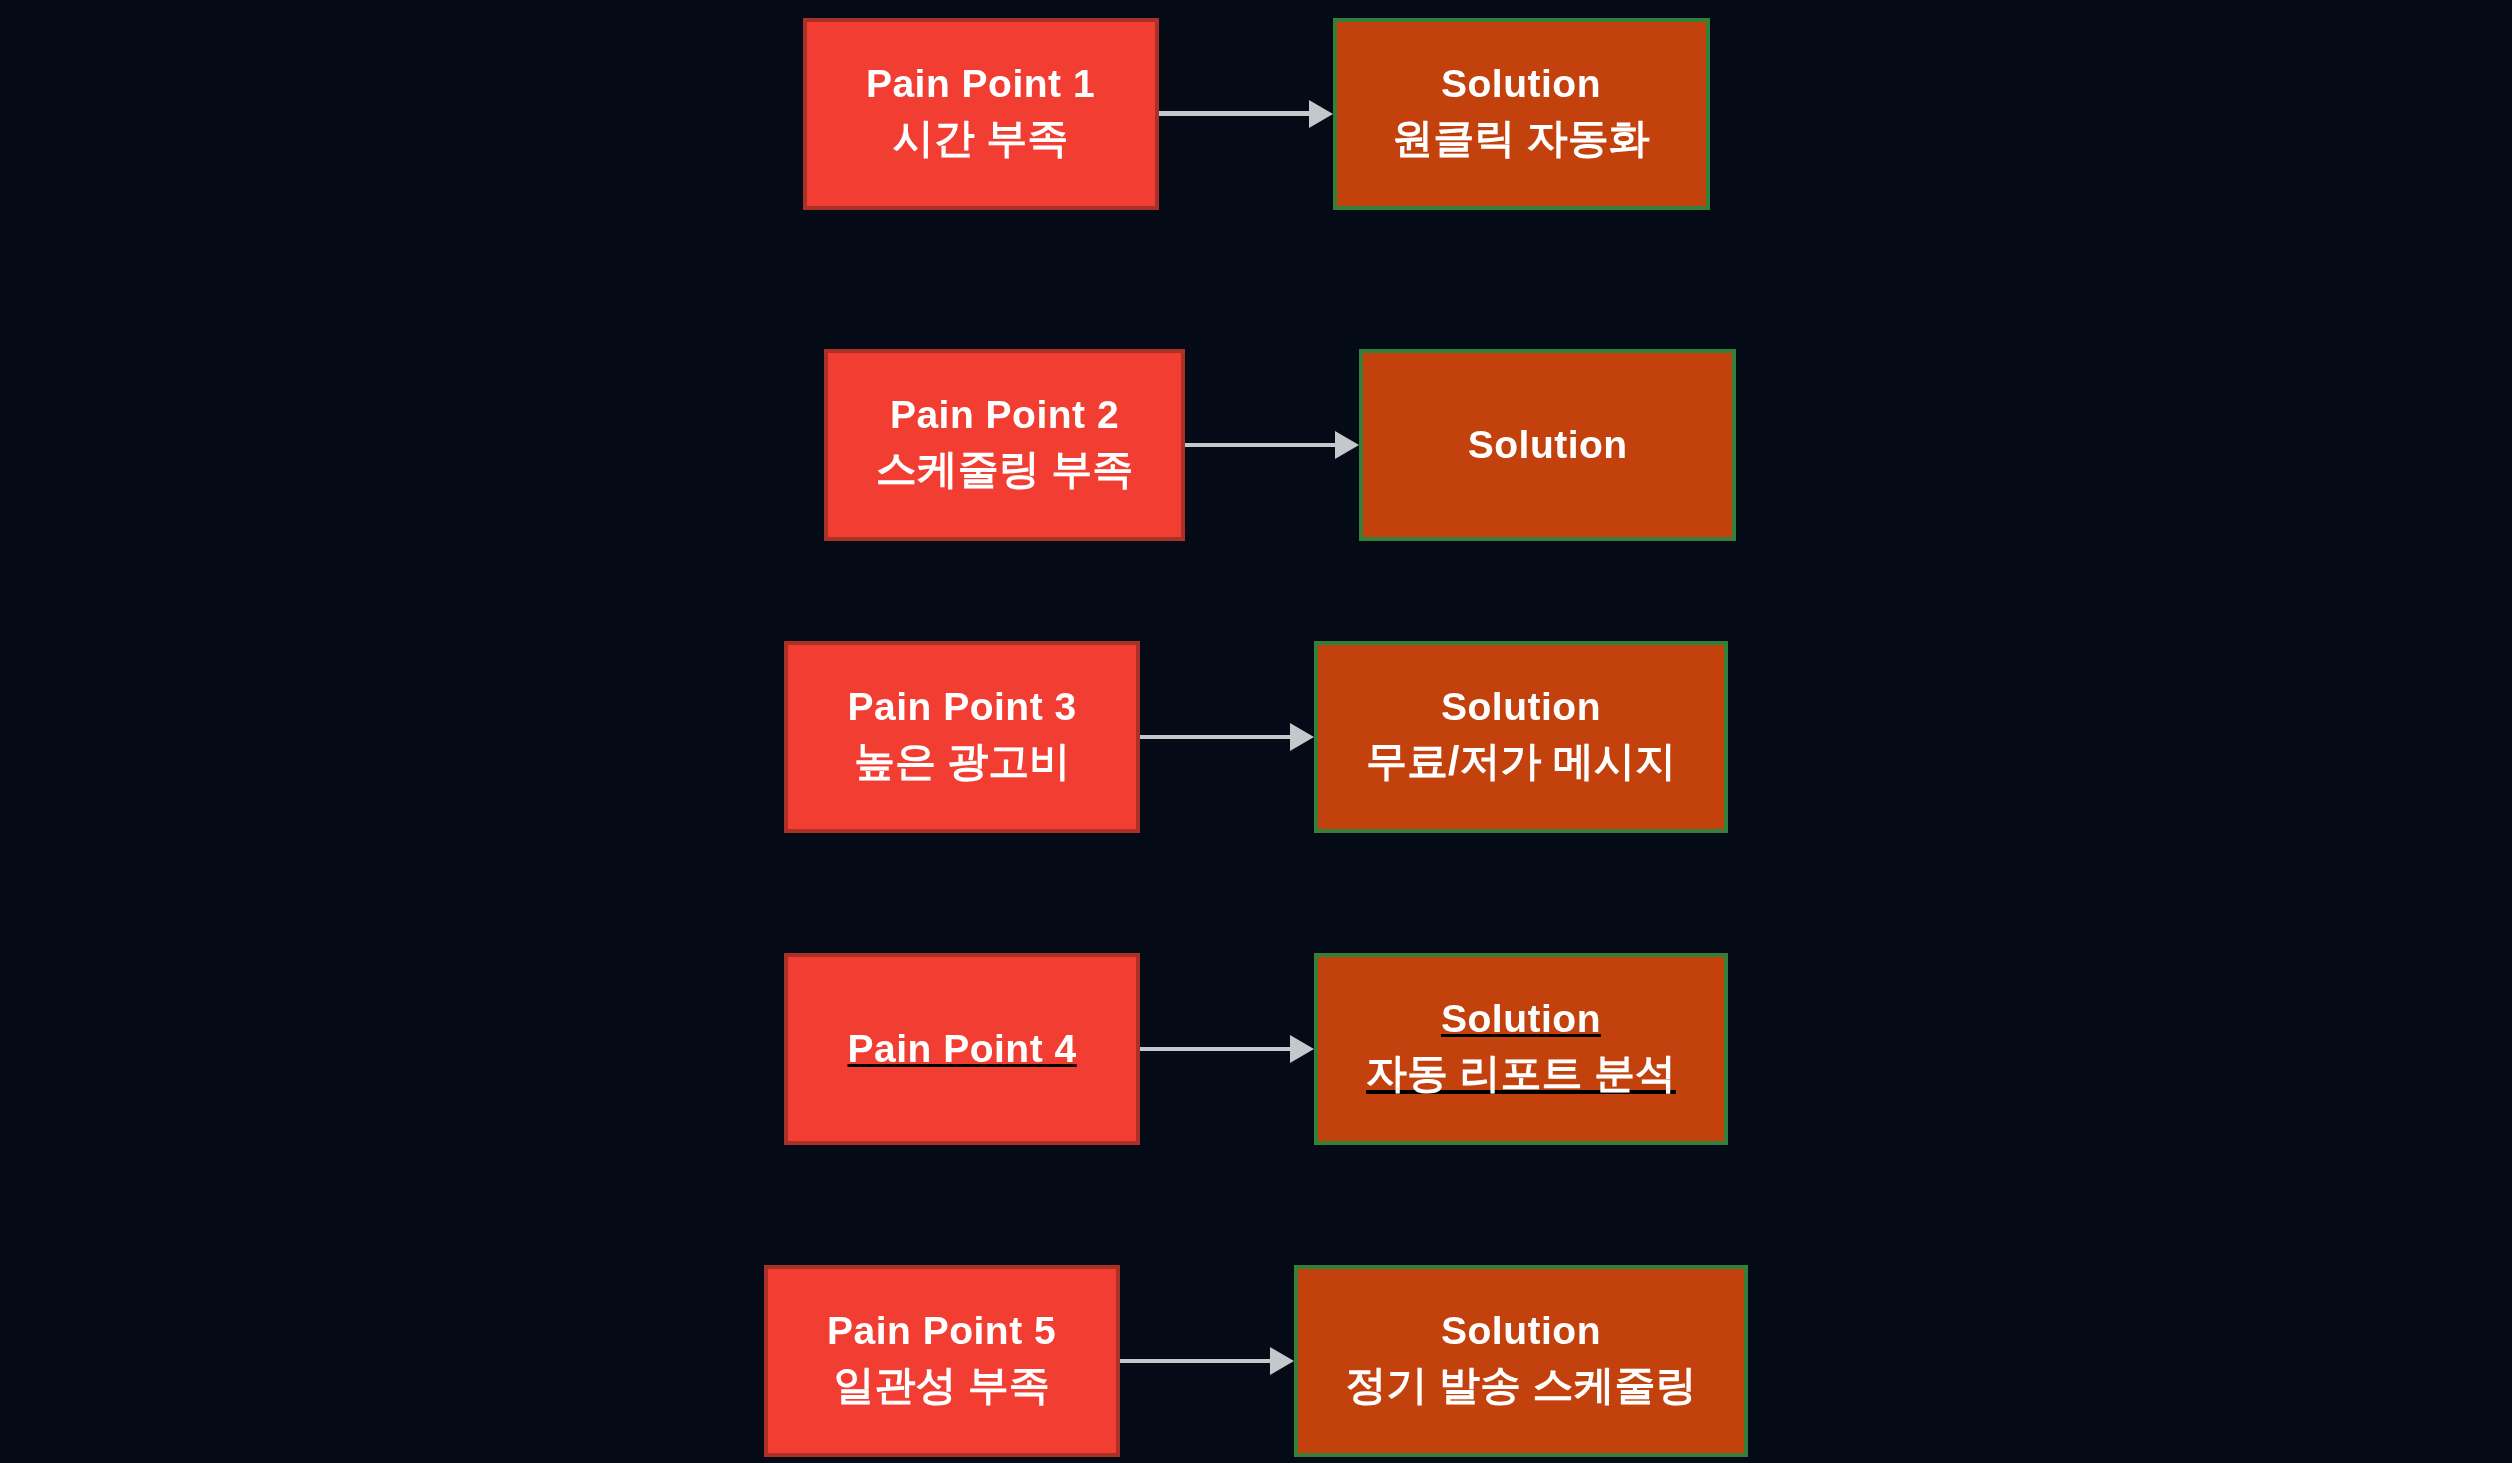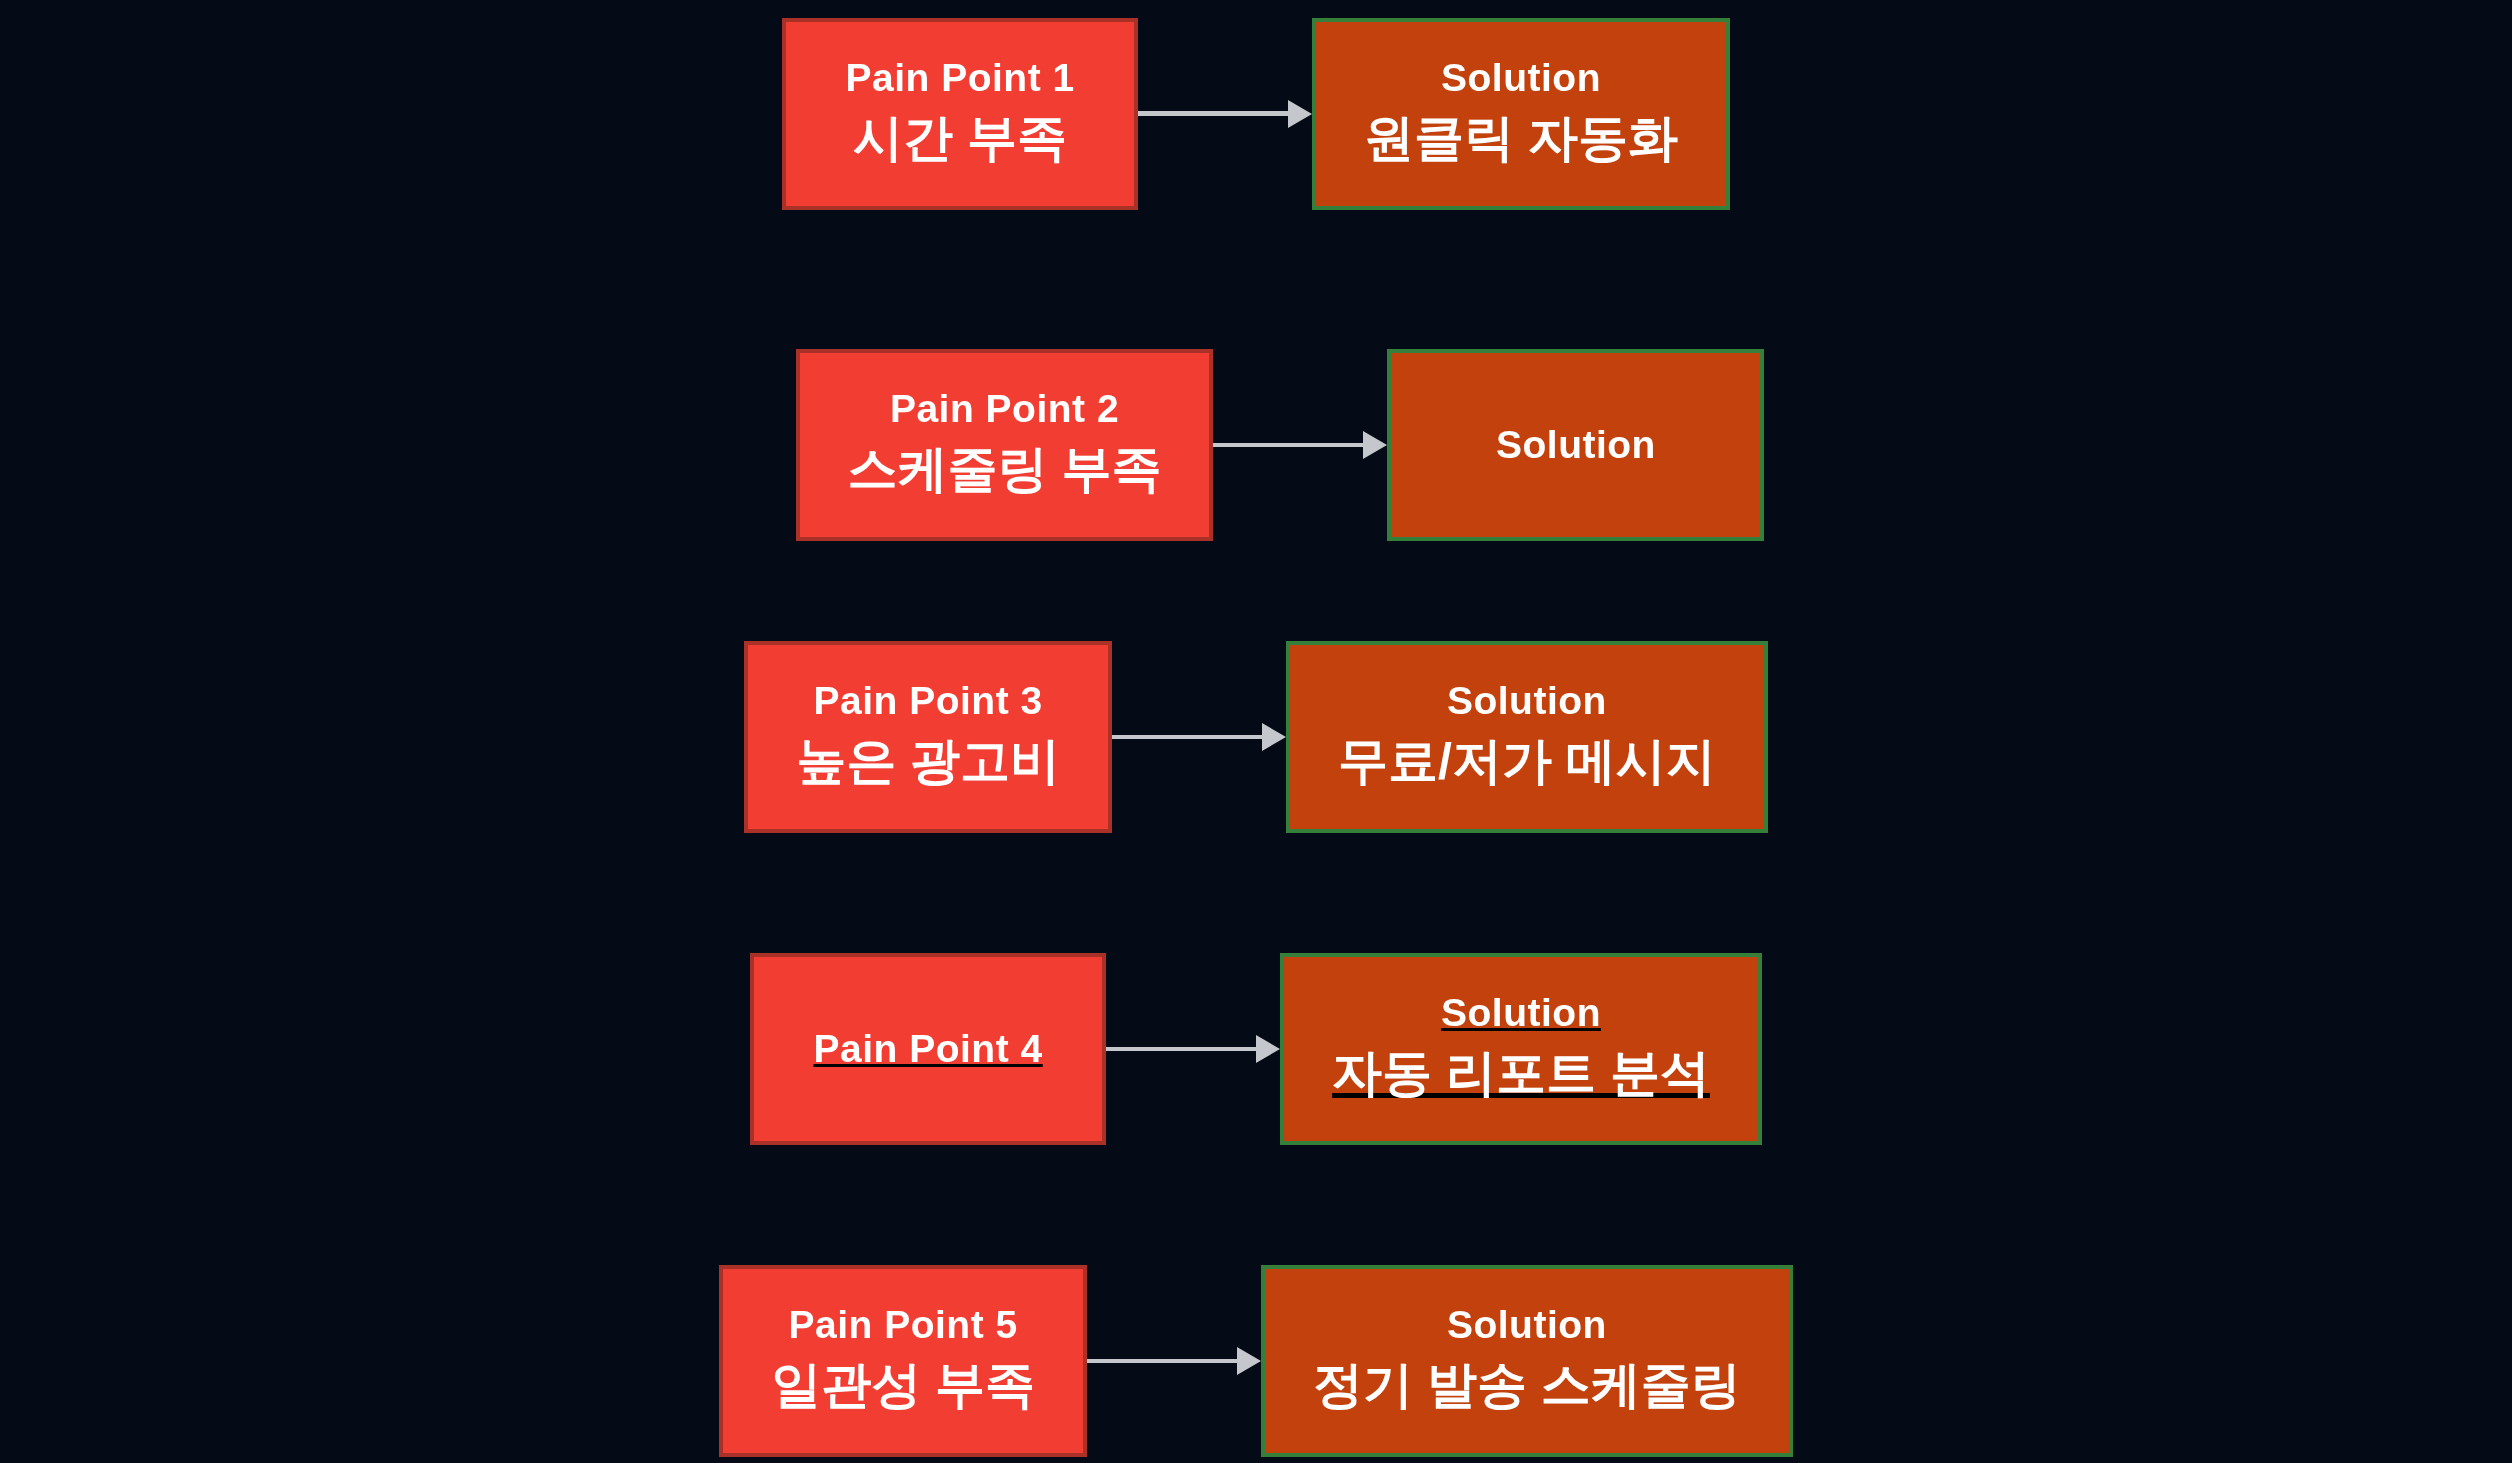--- a/index.html
+++ b/index.html
@@ -48,21 +48,21 @@
     background: #c2410c;
     border: 4.6px solid #34803a;
     min-width: 377px;
   }
   .box-title {
     font-size: 39px;
     font-weight: bold;
     letter-spacing: 0.5px;
   }
   .box-subtitle {
-    font-size: 50px;
+    font-size: 41px;
     font-weight: bold;
     text-align: right;
   }
   .arrow {
     display: flex;
     align-items: center;
     width: 174px;
     flex: 0 0 auto;
   }
   .arrow-line {

